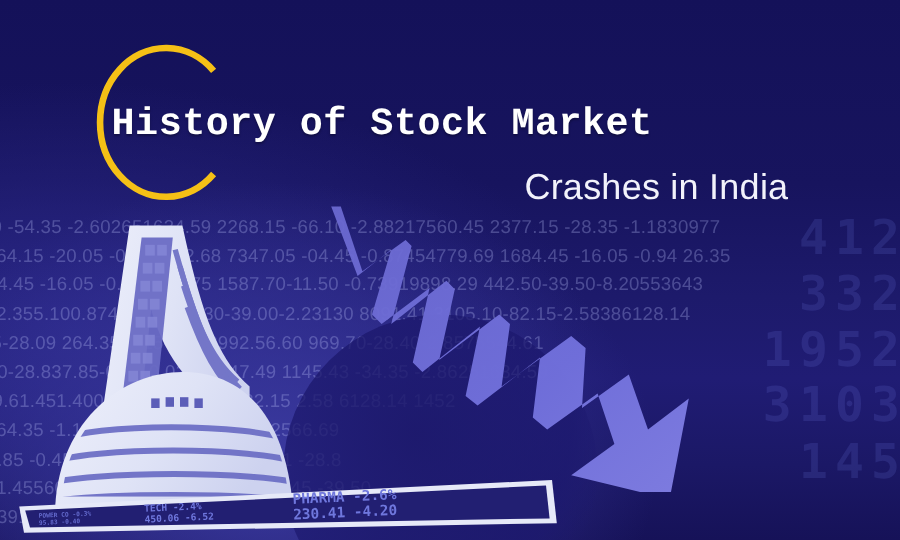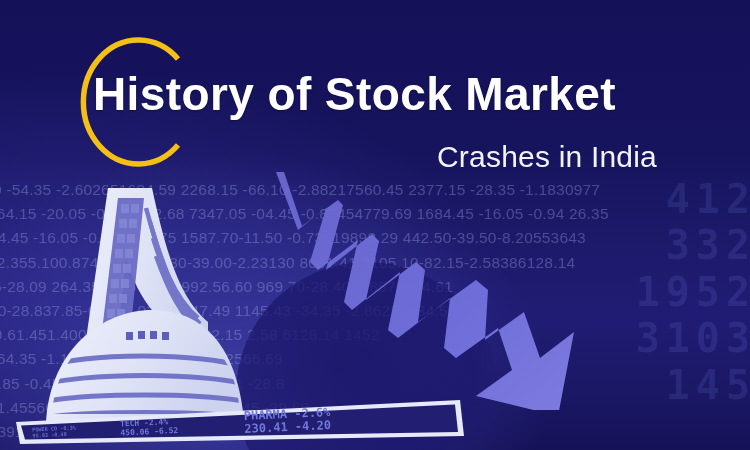--- a/index.html
+++ b/index.html
@@ -62,24 +62,24 @@
     background:radial-gradient(circle at 42% 38%, rgba(26,22,104,0.85) 0%, rgba(28,24,110,0.72) 58%, rgba(30,26,116,0.0) 74%);
     pointer-events:none;
   }
 
   
   .arc { position:absolute; left:70px; top:33px; pointer-events:none; }
 
   
   .title {
     position:absolute;
-    left:93px; top:69px;
-    font-family:Liberation Sans, sans-serif;
+    left:93px; top:79px;
+    font-family:Liberation Mono, monospace;
     font-weight:bold;
-    font-size:46px;
+    font-size:32px;
     line-height:50px;
     color:#ffffff;
     letter-spacing:0.4px;
     white-space:nowrap;
     text-shadow:0 1px 2px rgba(0,0,0,0.30);
   }
   .subtitle {
     position:absolute;
     left:437px; top:140px;
     font-family:"Liberation Sans", sans-serif;

